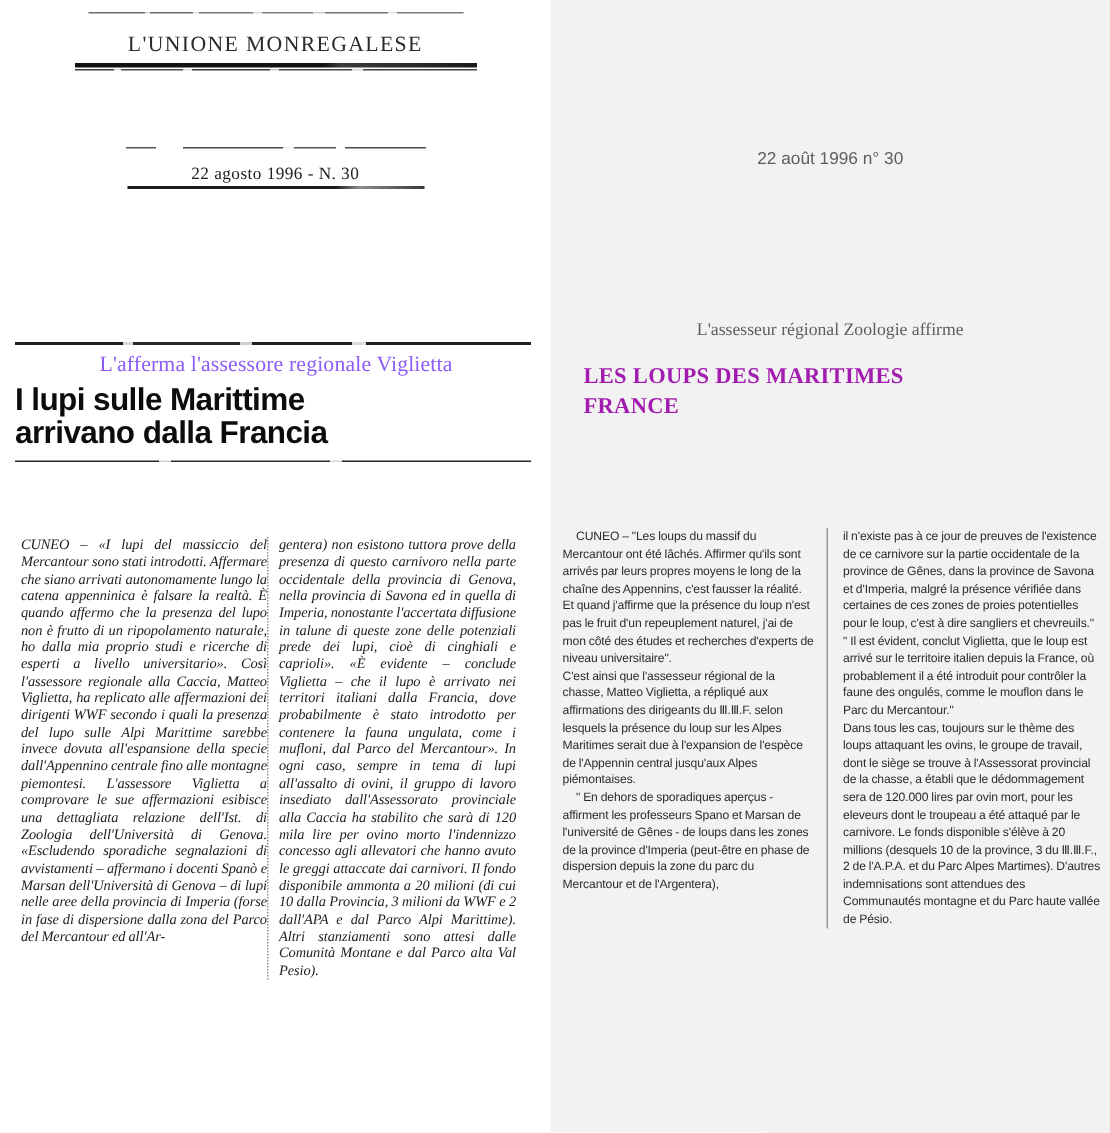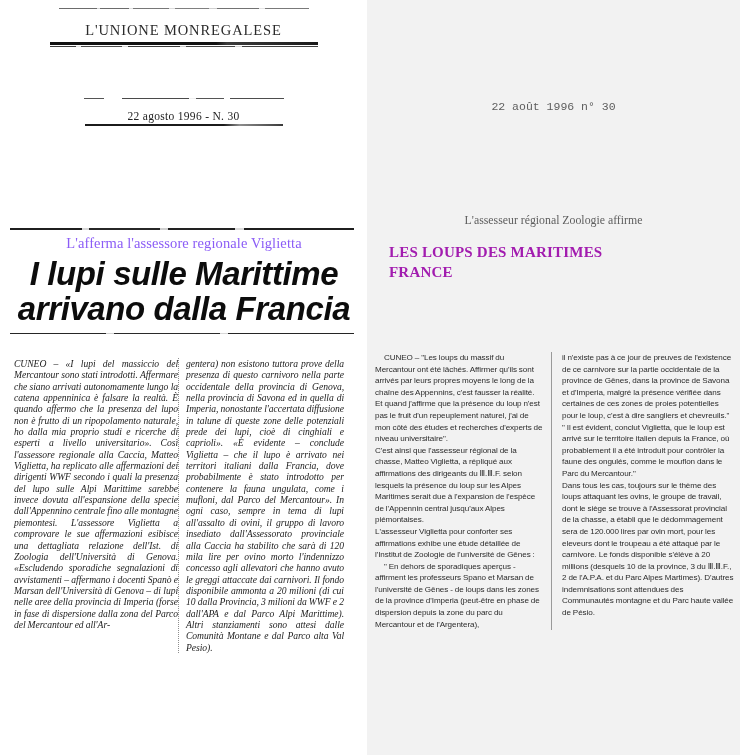--- a/index.html
+++ b/index.html
@@ -106,25 +106,24 @@
     font-size: 14.5px;
     text-align: center;
     color: #8b5cf6;
     letter-spacing: .1px;
     white-space: nowrap;
     filter: blur(.2px);
   }
   .headline-it {
     font-family: "Liberation Sans", sans-serif;
     font-weight: bold;
-    font-style: italic;
-    font-size: 33px;
+    font-size: 21px;
     line-height: 1.08;
     letter-spacing: -0.4px;
-    text-align: center;
+    text-align: left;
     color: #0c0c0c;
     margin-top: 4px;
     filter: blur(.12px);
   }
   .rule-under-head {
     height: 1.4px;
     width: 344px;
     margin-top: 6px;
     background: repeating-linear-gradient(90deg,#262626 0 96px,#d2d2d2 96px 104px,#2a2a2a 104px 210px,#d8d8d8 210px 218px,#242424 218px 344px);
   }
@@ -168,21 +167,21 @@
     text-align: center;
     font-family: "Liberation Serif", serif;
     font-size: 14px;
     letter-spacing: .7px;
     color: #5a5a5a;
     margin-top: 12px;
     filter: blur(.25px);
   }
   .dateline-fr {
     text-align: center;
-    font-family: Liberation Mono, monospace;
+    font-family: Liberation Sans, sans-serif;
     font-size: 11.5px;
     color: #5d5d5d;
     margin-top: 100px;
     filter: blur(.25px);
   }
   .kicker-fr {
     text-align: center;
     font-family: "Liberation Serif", serif;
     font-size: 11.8px;
     color: #5d5d5d;
@@ -271,21 +270,20 @@
 
     <div class="headline-fr">
       <div>LES LOUPS DES MARITIMES</div>
       <div>FRANCE</div>
     </div>
 
     <div class="cols-fr">
       <div class="col-fr first">
         <p class="indent">CUNEO –    "Les loups du massif du Mercantour ont été lâchés. Affirmer qu'ils sont arrivés par leurs propres moyens le long de la chaîne des Appennins, c'est fausser la réalité. Et quand j'affirme que la présence du loup n'est pas le fruit d'un repeuplement naturel, j'ai de mon côté des études et recherches d'experts de niveau universitaire".</p>
         <p>C'est ainsi que l'assesseur régional de la chasse, Matteo Viglietta, a répliqué aux affirmations des dirigeants du Ⅲ.Ⅲ.F. selon lesquels la présence du loup sur les Alpes Maritimes serait due à l'expansion de l'espèce de l'Appennin central jusqu'aux Alpes piémontaises.</p>
-        <p>L'assesseur Viglietta pour conforter ses affirmations exhibe une étude détaillée de l'Institut de Zoologie de l'université de Gênes :</p>
         <p class="indent">" En dehors de sporadiques aperçus - affirment les professeurs Spano et Marsan de l'université de Gênes - de loups dans les zones de la province d'Imperia (peut-être en phase de dispersion depuis la zone du parc du Mercantour et de l'Argentera),</p>
       </div>
       <div class="col-fr">
         <p>il n'existe pas à ce jour de preuves de l'existence de ce carnivore sur la partie occidentale de la province de Gênes, dans la province de Savona et d'Imperia, malgré la présence vérifiée dans certaines de ces zones de proies potentielles pour le loup, c'est à dire sangliers et chevreuils."</p>
         <p>" Il est évident, conclut Viglietta, que le loup est arrivé sur le territoire italien depuis la France, où probablement il a été introduit pour contrôler la faune des ongulés, comme le mouflon dans le Parc du Mercantour."</p>
         <p>Dans tous les cas, toujours sur le thème des loups attaquant les ovins, le groupe de travail, dont le siège se trouve à l'Assessorat provincial de la chasse, a établi que le dédommagement sera de 120.000 lires par ovin mort, pour les eleveurs dont le troupeau a été attaqué par le carnivore. Le fonds disponible s'élève à 20 millions (desquels 10 de la province, 3 du Ⅲ.Ⅲ.F., 2 de l'A.P.A. et du Parc Alpes Martimes). D'autres indemnisations sont attendues des Communautés montagne et du Parc haute vallée de Pésio.</p>
       </div>
     </div>
   </div>
 

